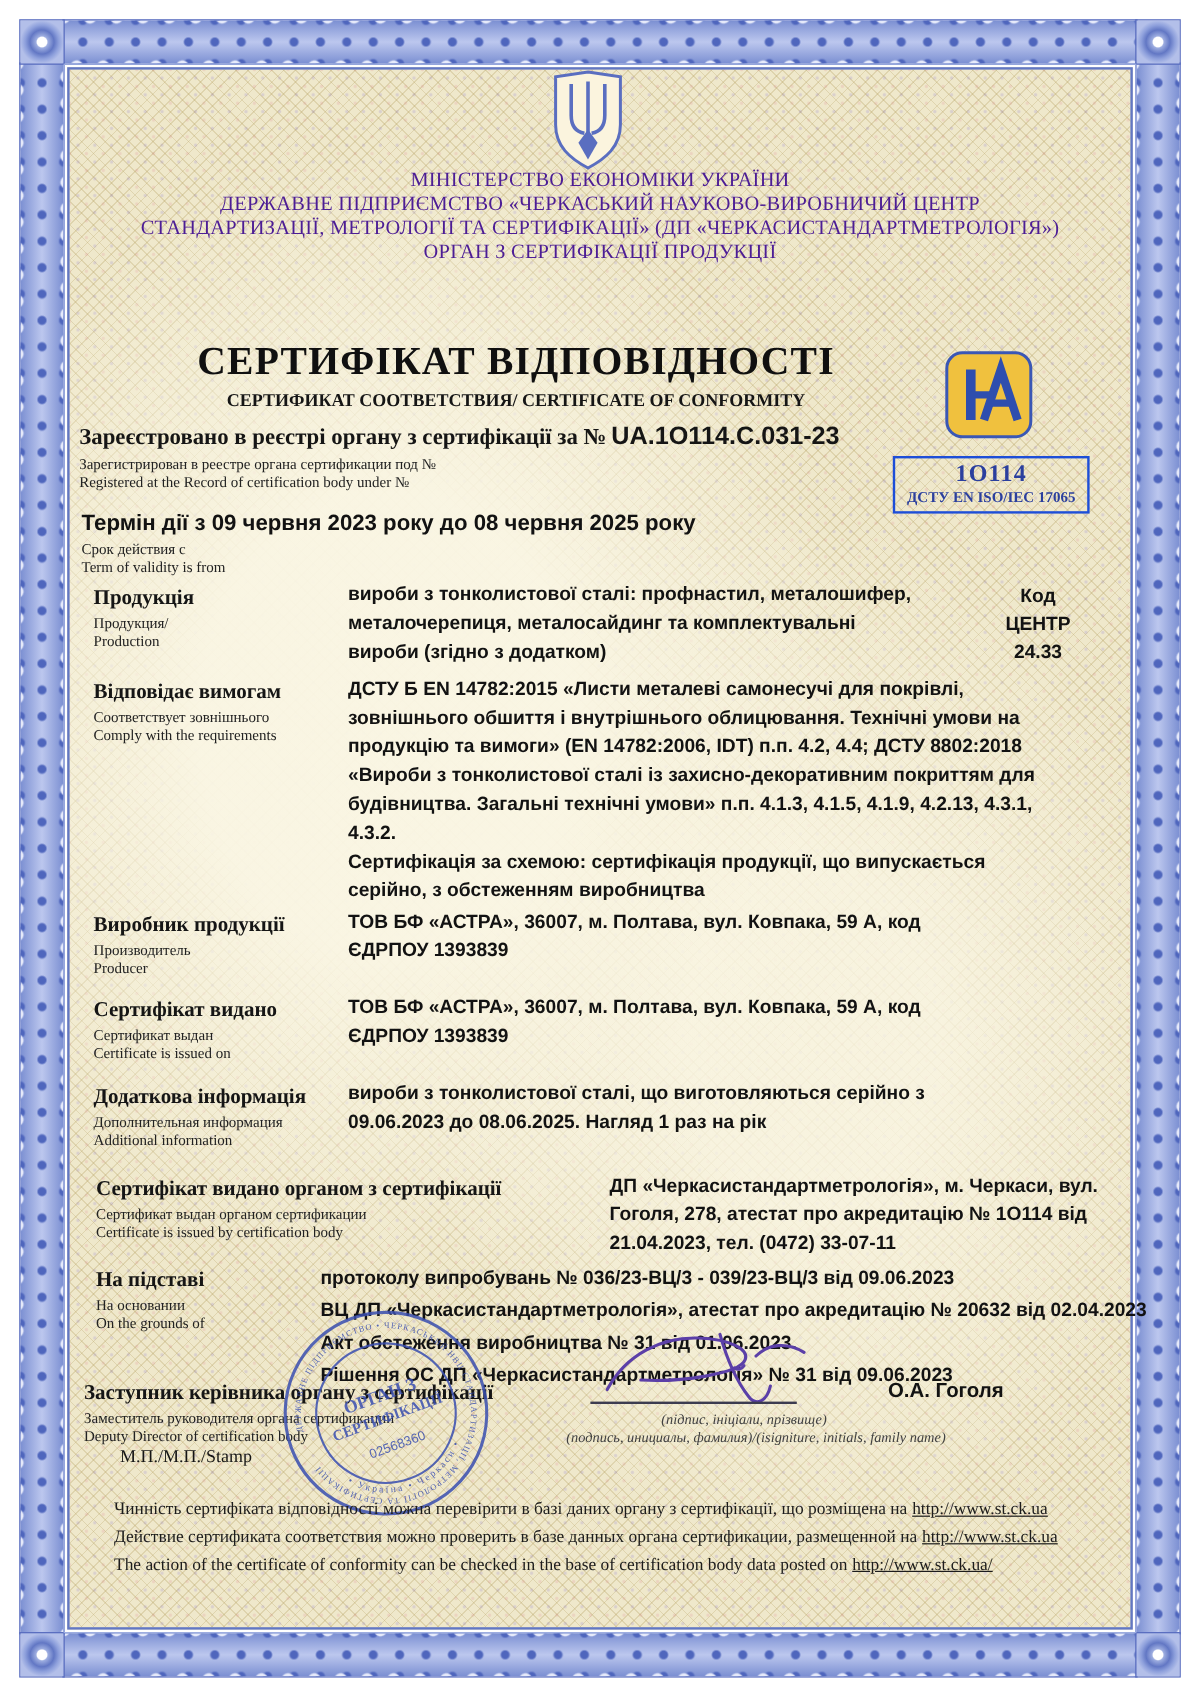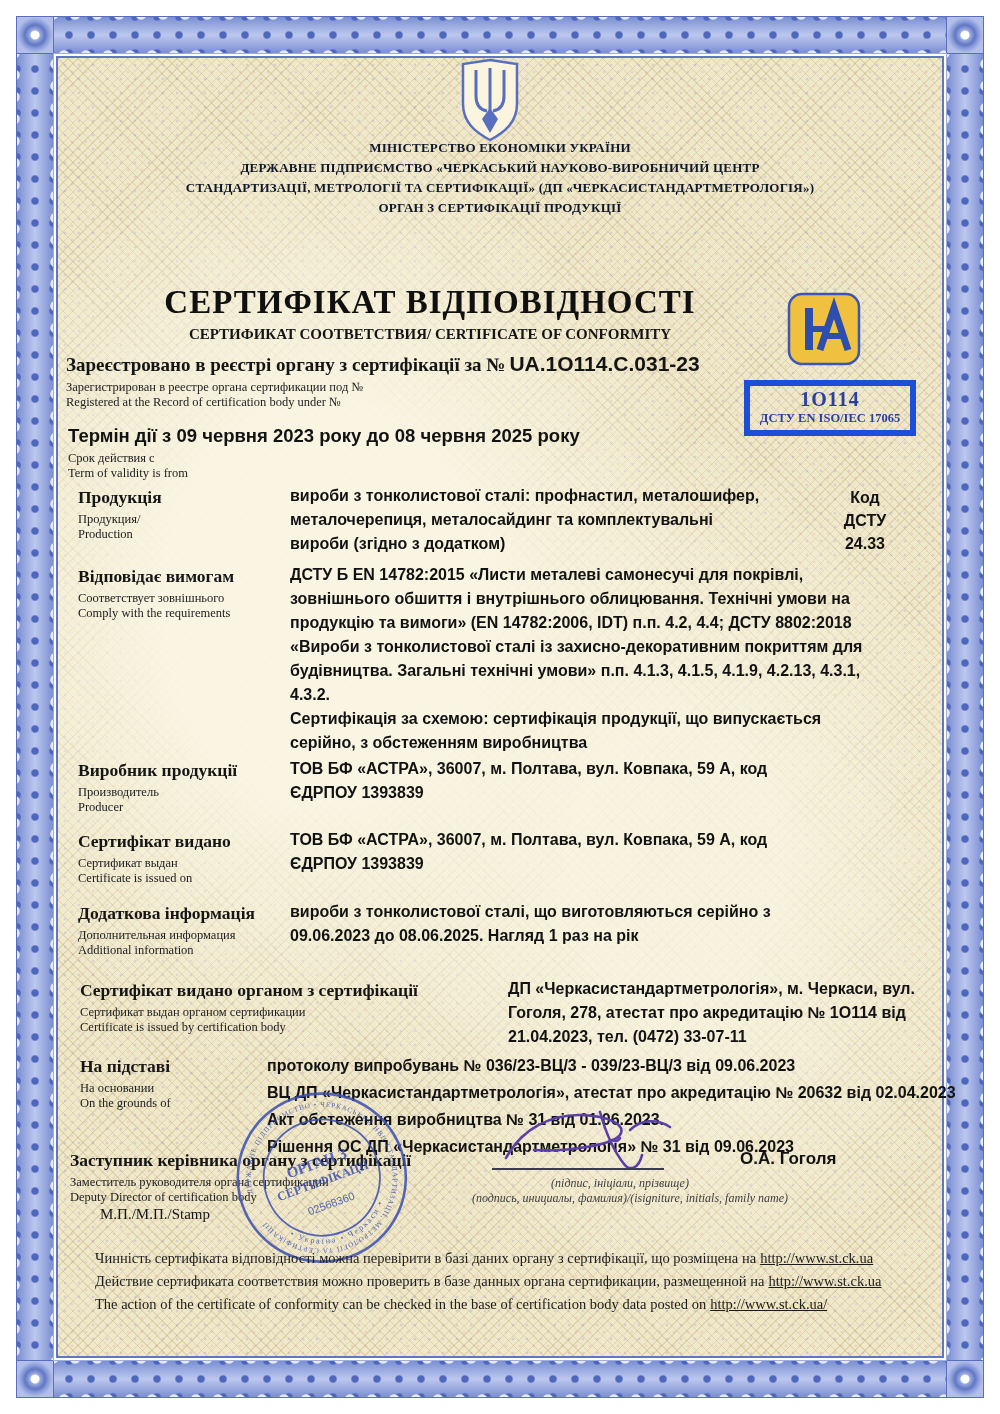--- a/index.html
+++ b/index.html
@@ -33,30 +33,30 @@
       radial-gradient(ellipse at 70% 62%, rgba(250,246,228,0.8) 0 12%, rgba(250,246,228,0) 38%),
       radial-gradient(circle, rgba(140,120,210,0.22) 1px, rgba(140,120,210,0) 1.8px),
       radial-gradient(circle, rgba(220,120,140,0.18) 1px, rgba(220,120,140,0) 1.8px),
       repeating-linear-gradient(45deg, rgba(185,165,105,0.30) 0 1px, rgba(185,165,105,0) 1px 7px),
       repeating-linear-gradient(135deg, rgba(185,165,105,0.30) 0 1px, rgba(185,165,105,0) 1px 7px);
     background-size:auto,auto,14px 14px,14px 14px,auto,auto;
     background-position:0 0,0 0,0 0,7px 7px,0 0,0 0;}
   
   .abs{position:absolute;}
   .ctr{left:70px;right:70px;text-align:center;}
-  .hdr{font-weight:bold;font-size:13px;letter-spacing:.2px;color:#0f172a;}
+  .hdr{font-weight:normal;font-size:17px;letter-spacing:.2px;color:#4c1d95;}
   .title{font-weight:bold;font-size:33px;letter-spacing:1px;color:#101010;}
   .subtitle{font-weight:bold;font-size:15px;}
   .lbl{font-weight:bold;font-size:17.5px;color:#151515;}
   .sub{font-size:12.5px;color:#222;line-height:15px;text-align:right;}
   .val{font-family:"Liberation Sans",sans-serif;font-weight:bold;font-size:16px;line-height:24px;color:#121212;}
   .regmain{font-weight:bold;font-size:19px;}
   .regnum{font-family:"Liberation Sans",sans-serif;font-weight:bold;font-size:21px;}
   .blue{color:#2b3f9e;}
-  .badge{border:6px solid #1d4ed8;text-align:center;padding-top:2px;}
+  .badge{border:2px solid #1d4ed8;text-align:center;padding-top:2px;}
   .badge .n1{font-weight:bold;font-size:20px;letter-spacing:1px;}
   .badge .n2{font-weight:bold;font-size:12.5px;}
   .foot{font-size:14.5px;color:#1c1c1c;margin-left:31px;}
   .foot .u{text-decoration:underline;margin-left:4px;}
   .sigline{border-top:2px solid #3c3c50;}
   .cap{font-size:12px;color:#404040;text-align:center;font-style:italic;}
   .stamp{opacity:.85;transform:rotate(-20deg);}
 </style>
 </head>
 <body>
@@ -119,21 +119,21 @@
   <div class="abs val" style="left:68px;top:424px;font-size:18.5px;">Термін дії з 09 червня 2023 року  до  08 червня 2025 року</div>
   <div class="abs sub" style="left:68px;top:451px;">Срок действия с</div>
   <div class="abs sub" style="left:68px;top:466px;">Term of validity is from</div>
 
   <div class="abs lbl" style="left:78px;top:487px;">Продукція</div>
   <div class="abs sub" style="left:78px;top:512px;">Продукция/</div>
   <div class="abs sub" style="left:78px;top:527px;">Production</div>
   <div class="abs val" style="left:290px;top:484px;width:475px;">вироби з тонколистової сталі: профнастил, металошифер, металочерепиця, металосайдинг та комплектувальні вироби (згідно з додатком)</div>
   <div class="abs val" style="left:820px;top:486px;width:90px;text-align:center;line-height:23px;">
     <div>Код</div>
-    <div>ДСТУ</div>
+    <div>ЦЕНТР</div>
     <div>24.33</div>
   </div>
 
   <div class="abs lbl" style="left:78px;top:566px;">Відповідає вимогам</div>
   <div class="abs sub" style="left:78px;top:591px;">Соответствует зовнішнього</div>
   <div class="abs sub" style="left:78px;top:606px;">Comply with the requirements</div>
   <div class="abs" style="left:290px;top:563px;width:578px;">
     <div class="val">ДСТУ Б EN 14782:2015 «Листи металеві самонесучі для покрівлі, зовнішнього обшиття і внутрішнього облицювання. Технічні умови на продукцію та вимоги» (EN 14782:2006, IDT) п.п. 4.2, 4.4; ДСТУ 8802:2018 «Вироби з тонколистової сталі із захисно-декоративним покриттям для будівництва. Загальні технічні умови» п.п. 4.1.3, 4.1.5, 4.1.9, 4.2.13, 4.3.1, 4.3.2.</div>
     <div class="val">Сертифікація за схемою: сертифікація продукції, що випускається серійно, з обстеженням виробництва</div>
   </div>

